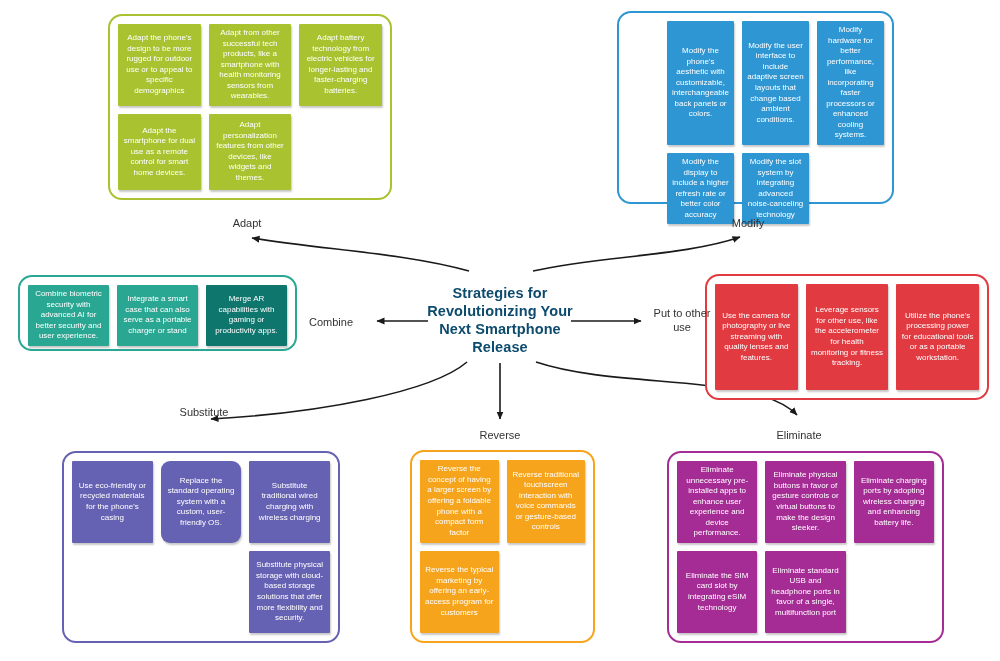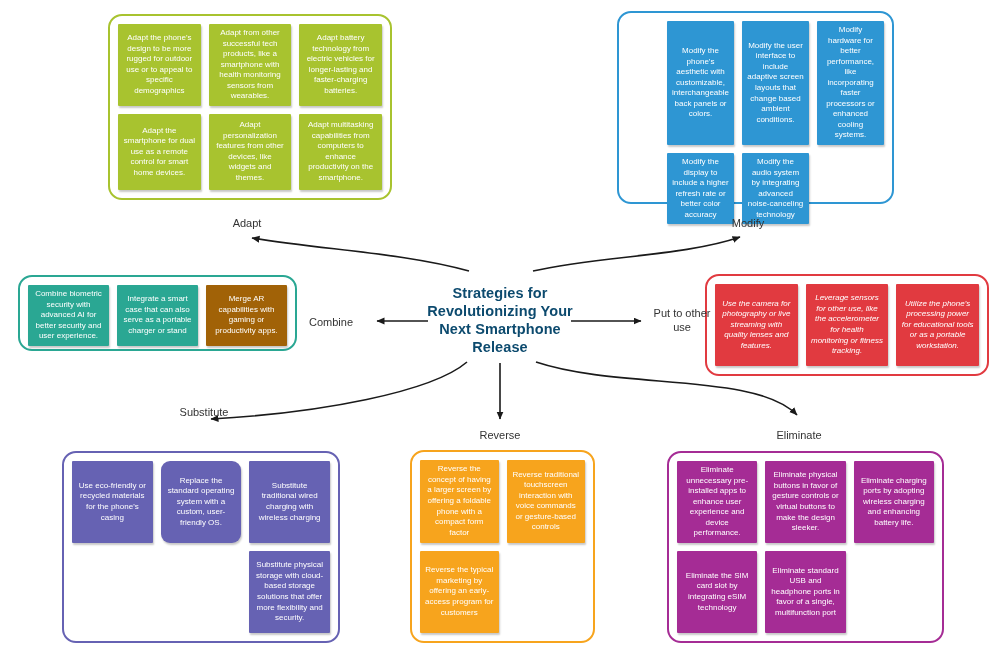--- a/index.html
+++ b/index.html
@@ -23,21 +23,21 @@
 
   
   .group {
     position: absolute; background: #ffffff;
     border: 2px solid #999; border-radius: 14px;
     padding: 8px; display: grid; gap: 8px;
   }
   .g-adapt      { left: 108px; top: 14px;  width: 284px; height: 186px; grid-template-columns: repeat(3, 1fr); grid-template-rows: repeat(2, 1fr); }
   .g-modify     { left: 617px; top: 11px;  width: 277px; height: 193px; grid-template-columns: repeat(3, 1fr); grid-template-rows: repeat(2, 1fr); }
   .g-combine    { left: 18px;  top: 275px; width: 279px; height: 76px; grid-template-columns: repeat(3, 1fr); grid-template-rows: 1fr; }
-  .g-put        { left: 705px; top: 274px; width: 284px; height: 102px; grid-template-columns: repeat(3, 1fr); grid-template-rows: 1fr; font-style: italic; }
+  .g-put        { left: 705px; top: 274px; width: 284px; height: 126px; grid-template-columns: repeat(3, 1fr); grid-template-rows: 1fr; }
   .g-substitute { left: 62px;  top: 451px; width: 278px; height: 192px; grid-template-columns: repeat(3, 1fr); grid-template-rows: repeat(2, 1fr); }
   .g-reverse    { left: 410px; top: 450px; width: 185px; height: 193px; grid-template-columns: repeat(2, 1fr); grid-template-rows: repeat(2, 1fr); }
   .g-eliminate  { left: 667px; top: 451px; width: 277px; height: 192px; grid-template-columns: repeat(3, 1fr); grid-template-rows: repeat(2, 1fr); }
 
   
   .card {
     background: #888; color: #ffffff;
     display: flex; align-items: center; justify-content: center;
     text-align: center; font-size: 8px; line-height: 1.32;
     padding: 4px 5px; box-shadow: 1px 2px 2px rgba(0,0,0,0.22);
@@ -88,37 +88,36 @@
     <div>Next Smartphone</div>
     <div>Release</div>
   </div>
 
   <div class="group g-adapt" style="border-color: rgb(168, 195, 47);">
     <div class="card" style="background-color: rgb(168, 195, 47);">Adapt the phone's design to be more rugged for outdoor use or to appeal to specific demographics</div>
     <div class="card" style="background-color: rgb(168, 195, 47);">Adapt from other successful tech products, like a smartphone with health monitoring sensors from wearables.</div>
     <div class="card" style="background-color: rgb(168, 195, 47);">Adapt battery technology from electric vehicles for longer-lasting and faster-charging batteries.</div>
     <div class="card" style="background-color: rgb(168, 195, 47);">Adapt the smartphone for dual use as a remote control for smart home devices.</div>
     <div class="card" style="background-color: rgb(168, 195, 47);">Adapt personalization features from other devices, like widgets and themes.</div>
-    <div class="card" style="background-color: rgb(168, 195, 47);">Adapt multitasking capabilities from computers to enhance productivity on the smartphone.</div>
   </div>
   <div class="branch-label l-adapt">Adapt</div>
 
   <div class="group g-modify" style="border-color: rgb(46, 150, 211); padding-left: 48px;">
     <div class="card" style="background-color: rgb(46, 150, 211);">Modify the phone's aesthetic with customizable, interchangeable back panels or colors.</div>
     <div class="card" style="background-color: rgb(46, 150, 211);">Modify the user interface to include adaptive screen layouts that change based ambient conditions.</div>
     <div class="card" style="background-color: rgb(46, 150, 211);">Modify hardware for better performance, like incorporating faster processors or enhanced cooling systems.</div>
     <div class="card r2c1" style="background-color: rgb(46, 150, 211);">Modify the display to include a higher refresh rate or better color accuracy</div>
-    <div class="card r2c2" style="background-color: rgb(46, 150, 211);">Modify the audio system by integrating advanced noise-canceling technology</div>
+    <div class="card r2c2" style="background-color: rgb(46, 150, 211);">Modify the slot system by integrating advanced noise-canceling technology</div>
   </div>
   <div class="branch-label l-modify">Modify</div>
 
   <div class="group g-combine" style="border-color: rgb(42, 167, 147);">
     <div class="card" style="background-color: rgb(42, 167, 147);">Combine biometric security with advanced AI for better security and user experience.</div>
     <div class="card" style="background-color: rgb(42, 167, 147);">Integrate a smart case that can also serve as a portable charger or stand</div>
-    <div class="card" style="background-color: #a16207;">Merge AR capabilities with gaming or productivity apps.</div>
+    <div class="card" style="background-color: #0f766e;">Merge AR capabilities with gaming or productivity apps.</div>
   </div>
   <div class="branch-label l-combine">Combine</div>
 
   <div class="group g-put" style="border-color: rgb(225, 58, 64);">
     <div class="card" style="background-color: rgb(225, 58, 64);">Use the camera for photography or live streaming with quality lenses and features.</div>
     <div class="card" style="background-color: rgb(225, 58, 64);">Leverage sensors for other use, like the accelerometer for health monitoring or fitness tracking.</div>
     <div class="card" style="background-color: rgb(225, 58, 64);">Utilize the phone's processing power for educational tools or as a portable workstation.</div>
   </div>
   <div class="branch-label l-put">Put to other use</div>
 

